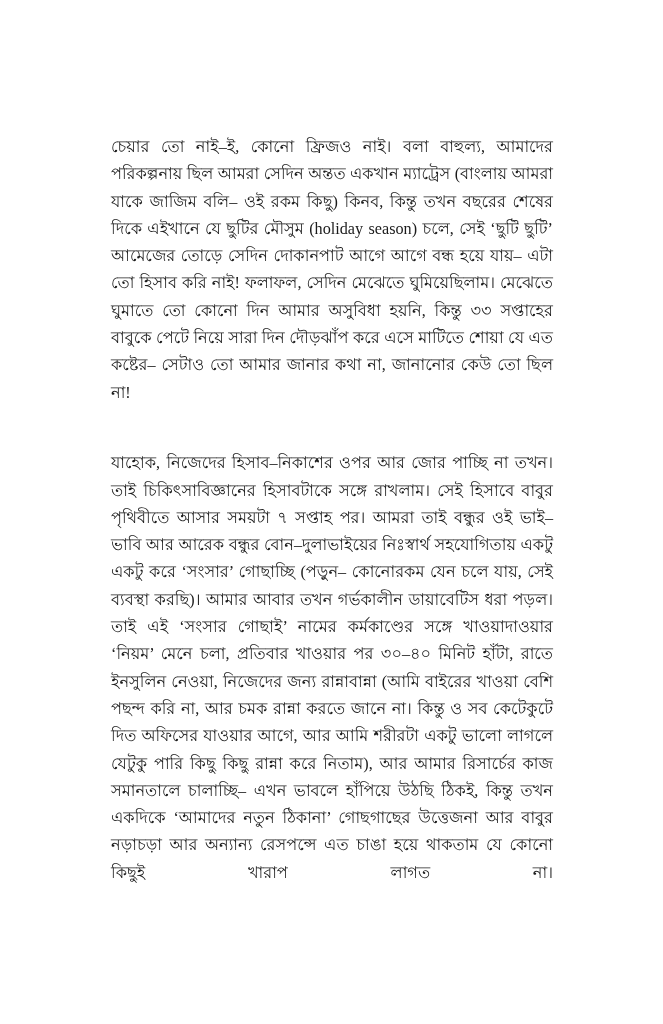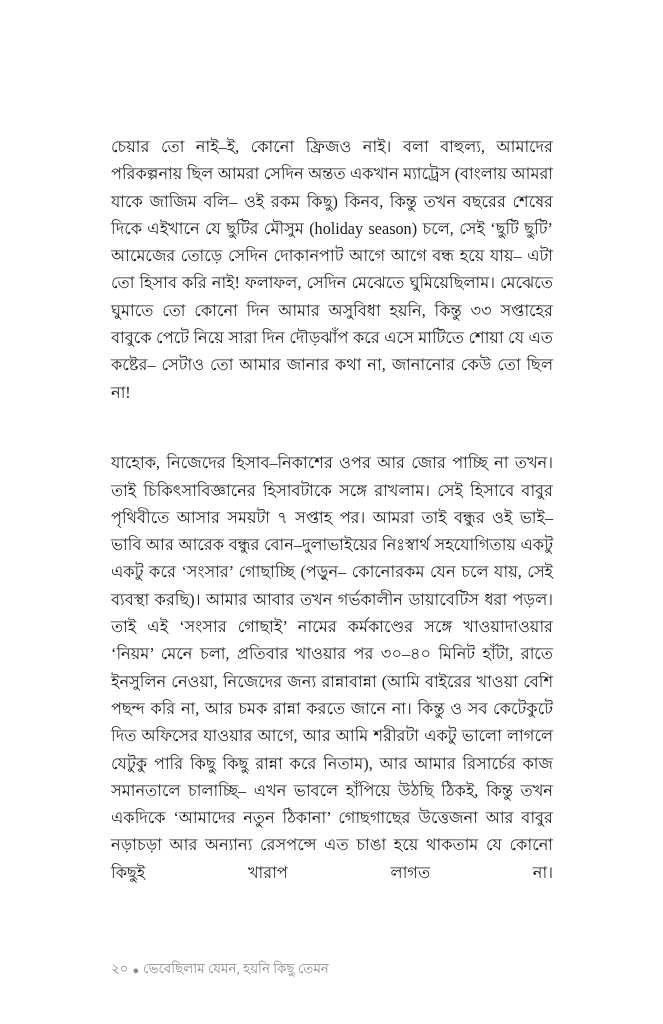--- a/index.html
+++ b/index.html
@@ -82,17 +82,14 @@
 </head>
 <body>
 
 <div class="page">
 
   <div class="text-block">
     <p class="para">চেয়ার তো নাই–ই, কোনো ফ্রিজও নাই। বলা বাহুল্য, আমাদের পরিকল্পনায় ছিল আমরা সেদিন অন্তত একখান ম্যাট্রেস (বাংলায় আমরা যাকে জাজিম বলি– ওই রকম কিছু) কিনব, কিন্তু তখন বছরের শেষের দিকে এইখানে যে ছুটির মৌসুম (holiday season) চলে, সেই ‘ছুটি ছুটি’ আমেজের তোড়ে সেদিন দোকানপাট আগে আগে বন্ধ হয়ে যায়– এটা তো হিসাব করি নাই! ফলাফল, সেদিন মেঝেতে ঘুমিয়েছিলাম। মেঝেতে ঘুমাতে তো কোনো দিন আমার অসুবিধা হয়নি, কিন্তু ৩৩ সপ্তাহের বাবুকে পেটে নিয়ে সারা দিন দৌড়ঝাঁপ করে এসে মাটিতে শোয়া যে এত কষ্টের– সেটাও তো আমার জানার কথা না, জানানোর কেউ তো ছিল না!</p>
     <p class="para">যাহোক, নিজেদের হিসাব–নিকাশের ওপর আর জোর পাচ্ছি না তখন। তাই চিকিৎসাবিজ্ঞানের হিসাবটাকে সঙ্গে রাখলাম। সেই হিসাবে বাবুর পৃথিবীতে আসার সময়টা ৭ সপ্তাহ পর। আমরা তাই বন্ধুর ওই ভাই–ভাবি আর আরেক বন্ধুর বোন–দুলাভাইয়ের নিঃস্বার্থ সহযোগিতায় একটু একটু করে ‘সংসার’ গোছাচ্ছি (পড়ুন– কোনোরকম যেন চলে যায়, সেই ব্যবস্থা করছি)। আমার আবার তখন গর্ভকালীন ডায়াবেটিস ধরা পড়ল। তাই এই ‘সংসার গোছাই’ নামের কর্মকাণ্ডের সঙ্গে খাওয়াদাওয়ার ‘নিয়ম’ মেনে চলা, প্রতিবার খাওয়ার পর ৩০–৪০ মিনিট হাঁটা, রাতে ইনসুলিন নেওয়া, নিজেদের জন্য রান্নাবান্না (আমি বাইরের খাওয়া বেশি পছন্দ করি না, আর চমক রান্না করতে জানে না। কিন্তু ও সব কেটেকুটে দিত অফিসের যাওয়ার আগে, আর আমি শরীরটা একটু ভালো লাগলে যেটুকু পারি কিছু কিছু রান্না করে নিতাম), আর আমার রিসার্চের কাজ সমানতালে চালাচ্ছি– এখন ভাবলে হাঁপিয়ে উঠছি ঠিকই, কিন্তু তখন একদিকে ‘আমাদের নতুন ঠিকানা’ গোছগাছের উত্তেজনা আর বাবুর নড়াচড়া আর অন্যান্য রেসপন্সে এত চাঙা হয়ে থাকতাম যে কোনো কিছুই খারাপ লাগত না।</p>
   </div>
 
-  <div class="footer">
-    <span class="page-num">২০</span><span class="sep">●</span><span class="book-title">ভেবেছিলাম যেমন, হয়নি কিছু তেমন</span>
-  </div>
 
 </div>
 
 </body></html>

